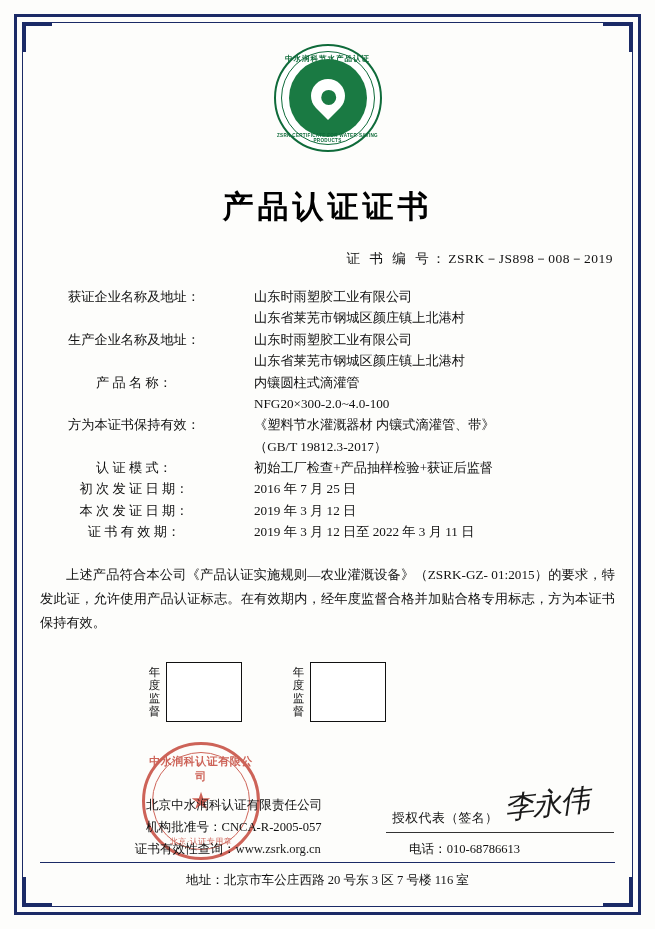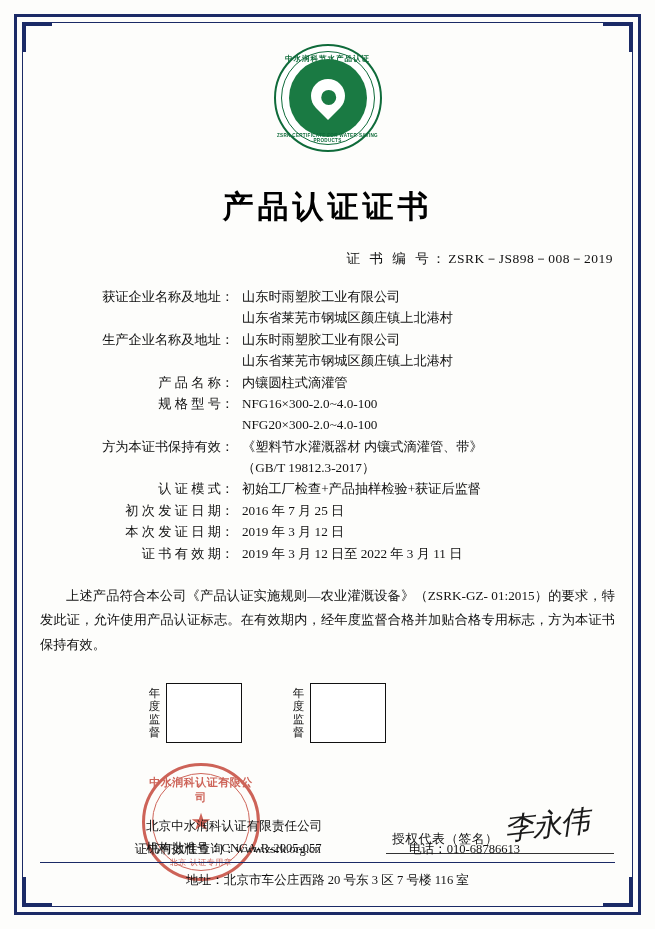--- a/index.html
+++ b/index.html
@@ -136,22 +136,22 @@
     margin-top: 18px;
     font-size: 13.2px;
     line-height: 1.62;
   }
   .frow {
     display: flex;
     align-items: flex-start;
   }
   .flabel {
     width: 200px;
-    text-align: right;
-    padding-right: 8px;
+    text-align: center;
+    padding-right: 20px;
     white-space: nowrap;
     flex: none;
   }
   .fvalue {
     flex: 1 1 auto;
   }
   .fvalue.cont {
     
   }
 
@@ -366,24 +366,20 @@
         <div class="flabel"></div>
         <div class="fvalue cont">山东省莱芜市钢城区颜庄镇上北港村</div>
       </div>
 
       <div class="frow">
         <div class="flabel">产 品 名 称：</div>
         <div class="fvalue">内镶圆柱式滴灌管</div>
       </div>
 
       <div class="frow">
-        <div class="flabel">规 格 型 号：</div>
-        <div class="fvalue">NFG16×300-2.0~4.0-100</div>
-      </div>
-      <div class="frow">
         <div class="flabel"></div>
         <div class="fvalue cont">NFG20×300-2.0~4.0-100</div>
       </div>
 
       <div class="frow">
         <div class="flabel">方为本证书保持有效：</div>
         <div class="fvalue">《塑料节水灌溉器材 内镶式滴灌管、带》</div>
       </div>
       <div class="frow">
         <div class="flabel"></div>

